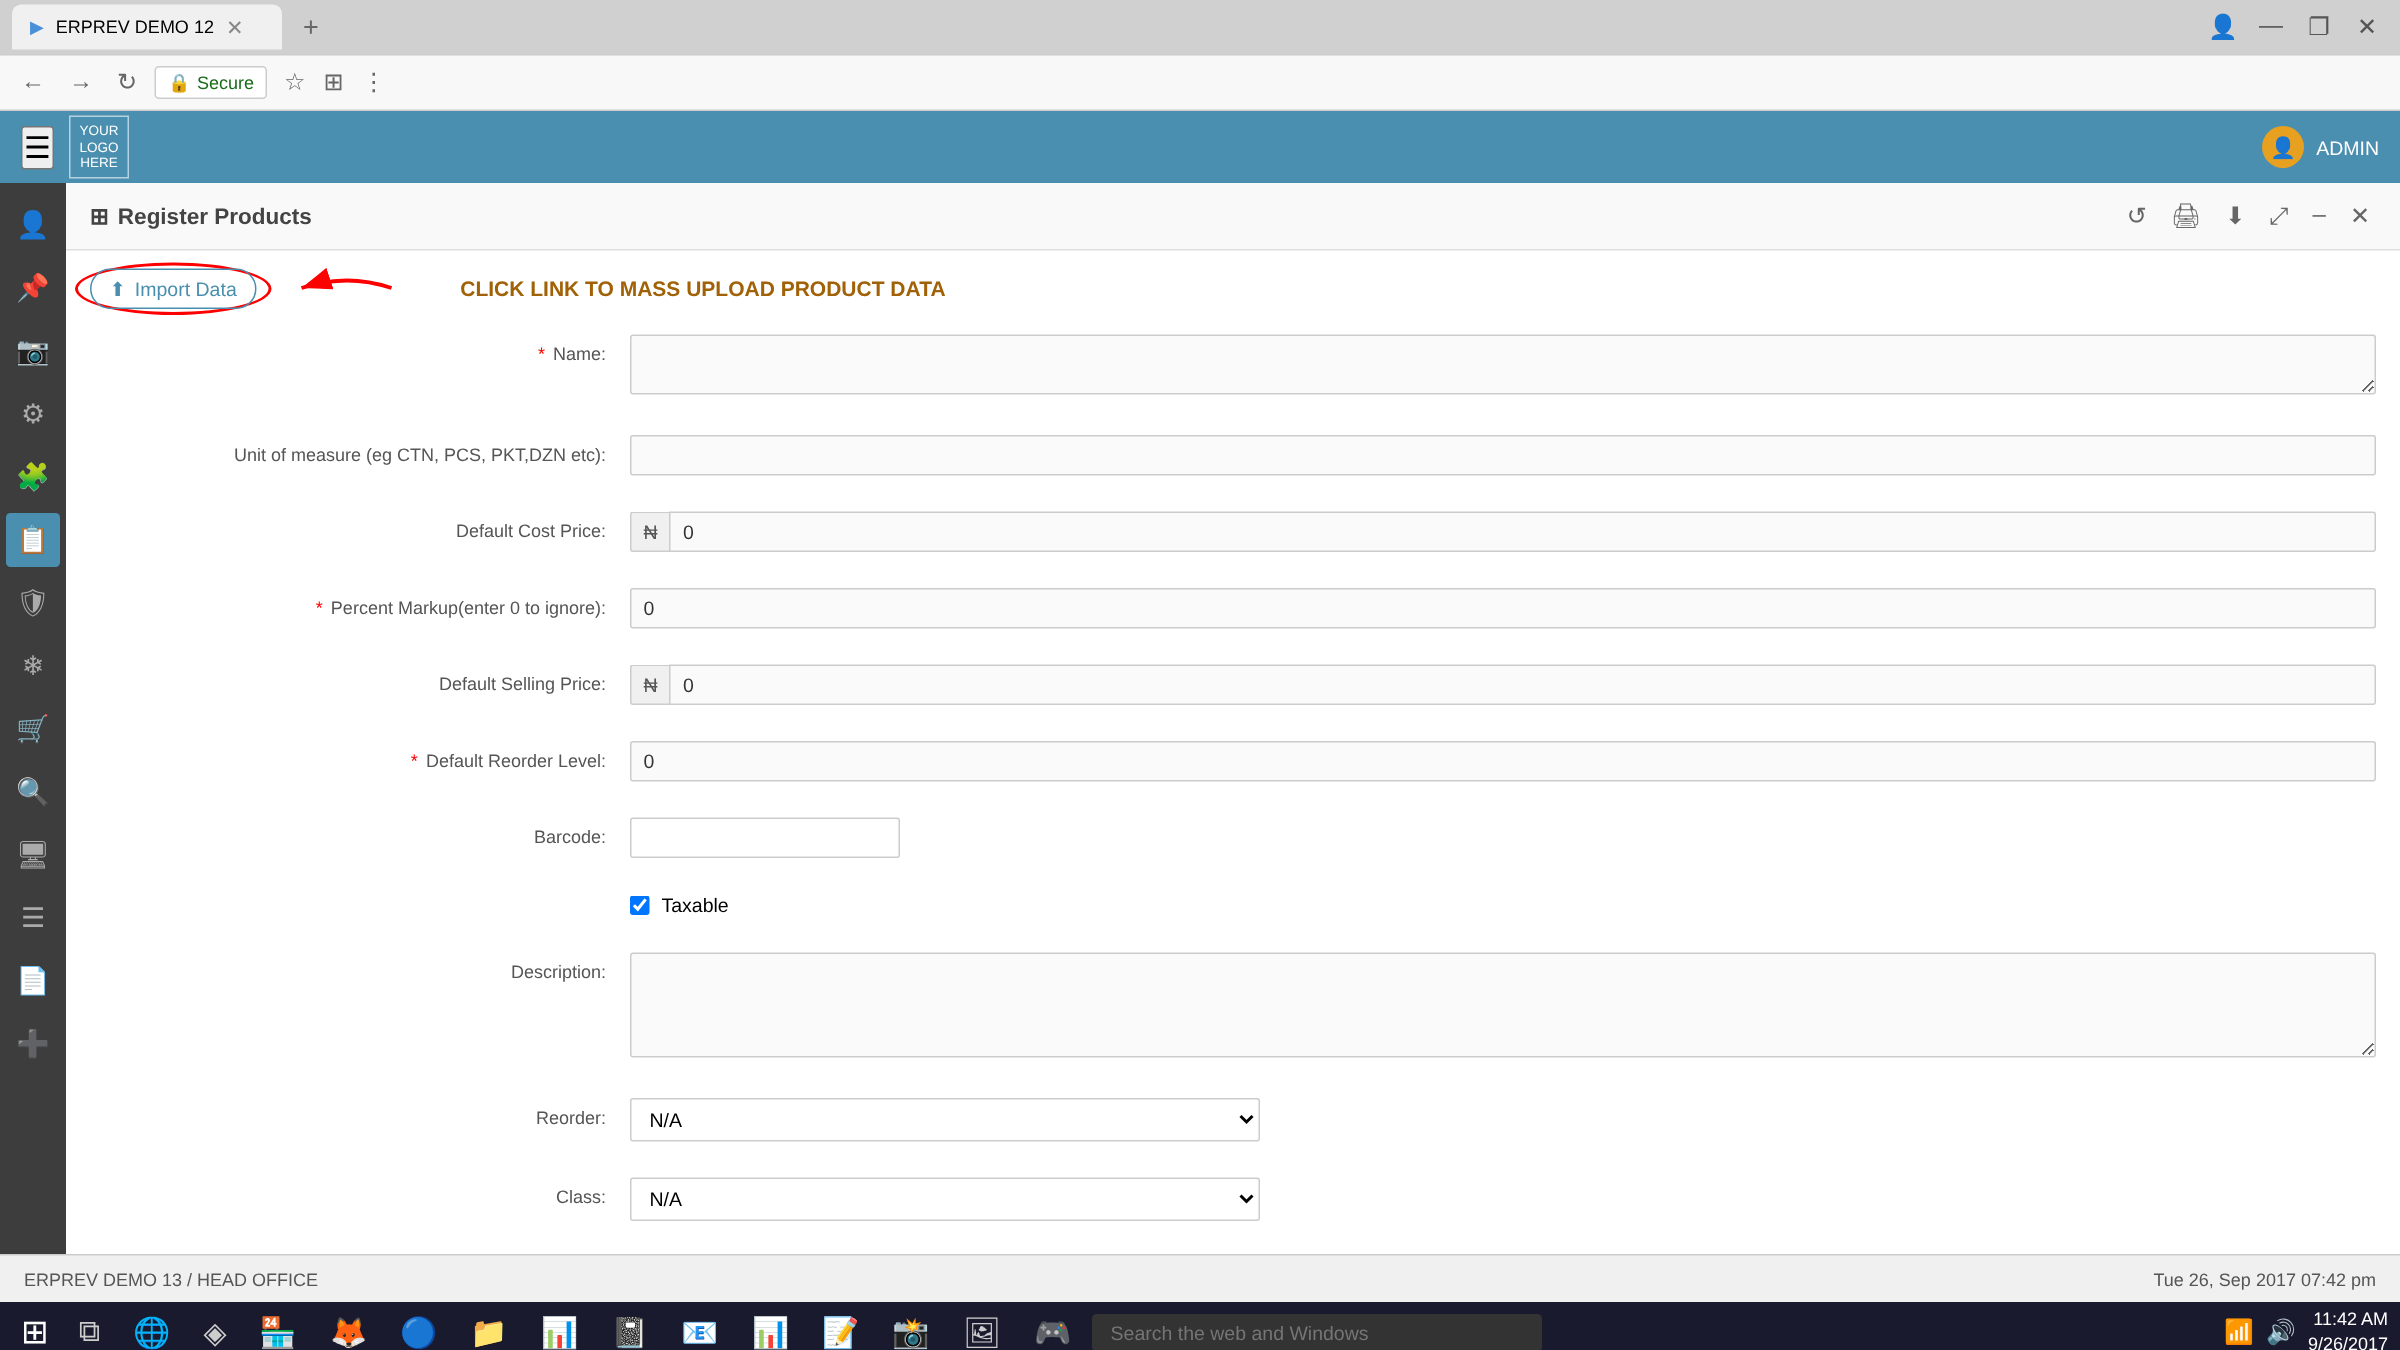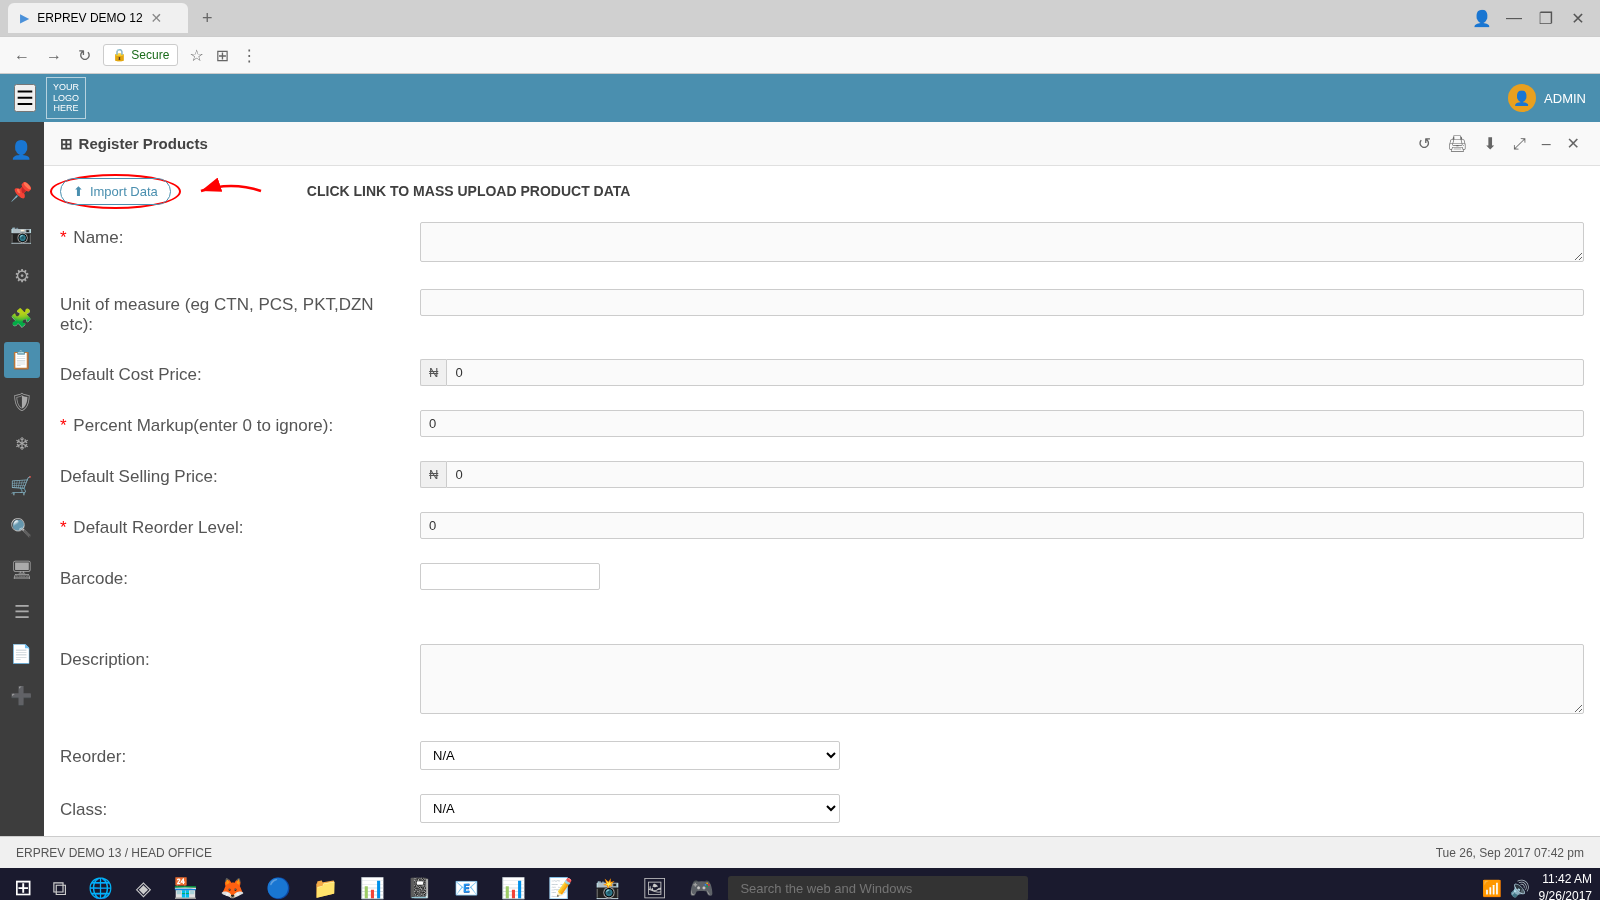--- a/index.html
+++ b/index.html
@@ -43,21 +43,21 @@
     .page-title { font-size: 15px; font-weight: bold; color: #444; display: flex; align-items: center; gap: 6px; }
     .page-actions { margin-left: auto; display: flex; gap: 8px; }
     .page-action-btn { background: none; border: none; color: #666; cursor: pointer; font-size: 16px; padding: 2px 4px; }
 
     .import-section { padding: 10px 16px; }
     .import-link { display: inline-flex; align-items: center; gap: 6px; color: #4a8faf; cursor: pointer; padding: 5px 12px; border: 1px solid #4a8faf; border-radius: 20px; font-size: 13px; text-decoration: none; position: relative; }
 
     
     .form-body { padding: 0 16px 20px; }
     .form-row { display: flex; align-items: flex-start; margin-bottom: 12px; padding: 6px 0; }
-    .form-label { width: 360px; text-align: left; padding-right: 16px; padding-top: 6px; color: #555; font-size: 17px; }
+    .form-label { width: 360px; text-align: right; padding-right: 16px; padding-top: 6px; color: #555; font-size: 12px; }
     .required-star { color: red; margin-right: 2px; }
     .form-control { flex: 1; }
     .form-input { width: 100%; border: 1px solid #ccc; padding: 5px 8px; font-size: 13px; color: #333; border-radius: 2px; background: #fafafa; }
     .form-textarea { width: 100%; border: 1px solid #ccc; padding: 5px 8px; font-size: 13px; height: 70px; resize: vertical; border-radius: 2px; background: #fafafa; }
     .name-textarea { height: 40px; }
     .price-row { display: flex; align-items: center; gap: 0; }
     .currency-prefix { background: #f0f0f0; border: 1px solid #ccc; border-right: none; padding: 5px 8px; font-size: 13px; color: #555; border-radius: 2px 0 0 2px; }
     .price-input { flex: 1; border: 1px solid #ccc; padding: 5px 8px; font-size: 13px; border-radius: 0 2px 2px 0; }
     .barcode-input { width: 180px; border: 1px solid #ccc; padding: 5px 8px; font-size: 13px; border-radius: 2px; }
     .checkbox-row { display: flex; align-items: center; gap: 8px; }
@@ -77,21 +77,21 @@
     .tray-icon { color: #ccc; font-size: 16px; }
     .time-display { color: white; font-size: 12px; text-align: right; line-height: 1.4; }
     .oval-wrapper { position: relative; display: inline-block; }
     .oval-wrapper::before {
       content: '';
       position: absolute;
       top: -4px; left: -10px; right: -10px; bottom: -4px;
       border: 2px solid red;
       border-radius: 50%;
     }
-    .click-text { color: #404040; font-weight: bold; font-size: 14px; margin-left: 30px; text-align: right; }
+    .click-text { color: #a16207; font-weight: bold; font-size: 14px; margin-left: 30px; text-align: right; }
   </style>
 </head>
 <body>
 
 <div class="browser-chrome">
   <div class="tab-bar">
     <div class="tab">
       <span class="tab-favicon">▶</span>
       <span>ERPREV DEMO 12</span>
       <span class="tab-close">✕</span>
@@ -253,20 +253,26 @@
 
       <div class="form-row">
         <div class="form-label">Barcode:</div>
         <div class="form-control">
           <input type="text" class="barcode-input" style="">
         </div>
       </div>
 
       <div class="form-row">
         <div class="form-label"></div>
+        <div class="form-control">
+          <div class="checkbox-row">
+            <input type="checkbox" checked="" style="">
+            <span>Taxable</span>
+          </div>
+        </div>
       </div>
 
       <div class="form-row">
         <div class="form-label">Description:</div>
         <div class="form-control">
           <textarea class="form-textarea" style=""></textarea>
         </div>
       </div>
 
       <div class="form-row">

